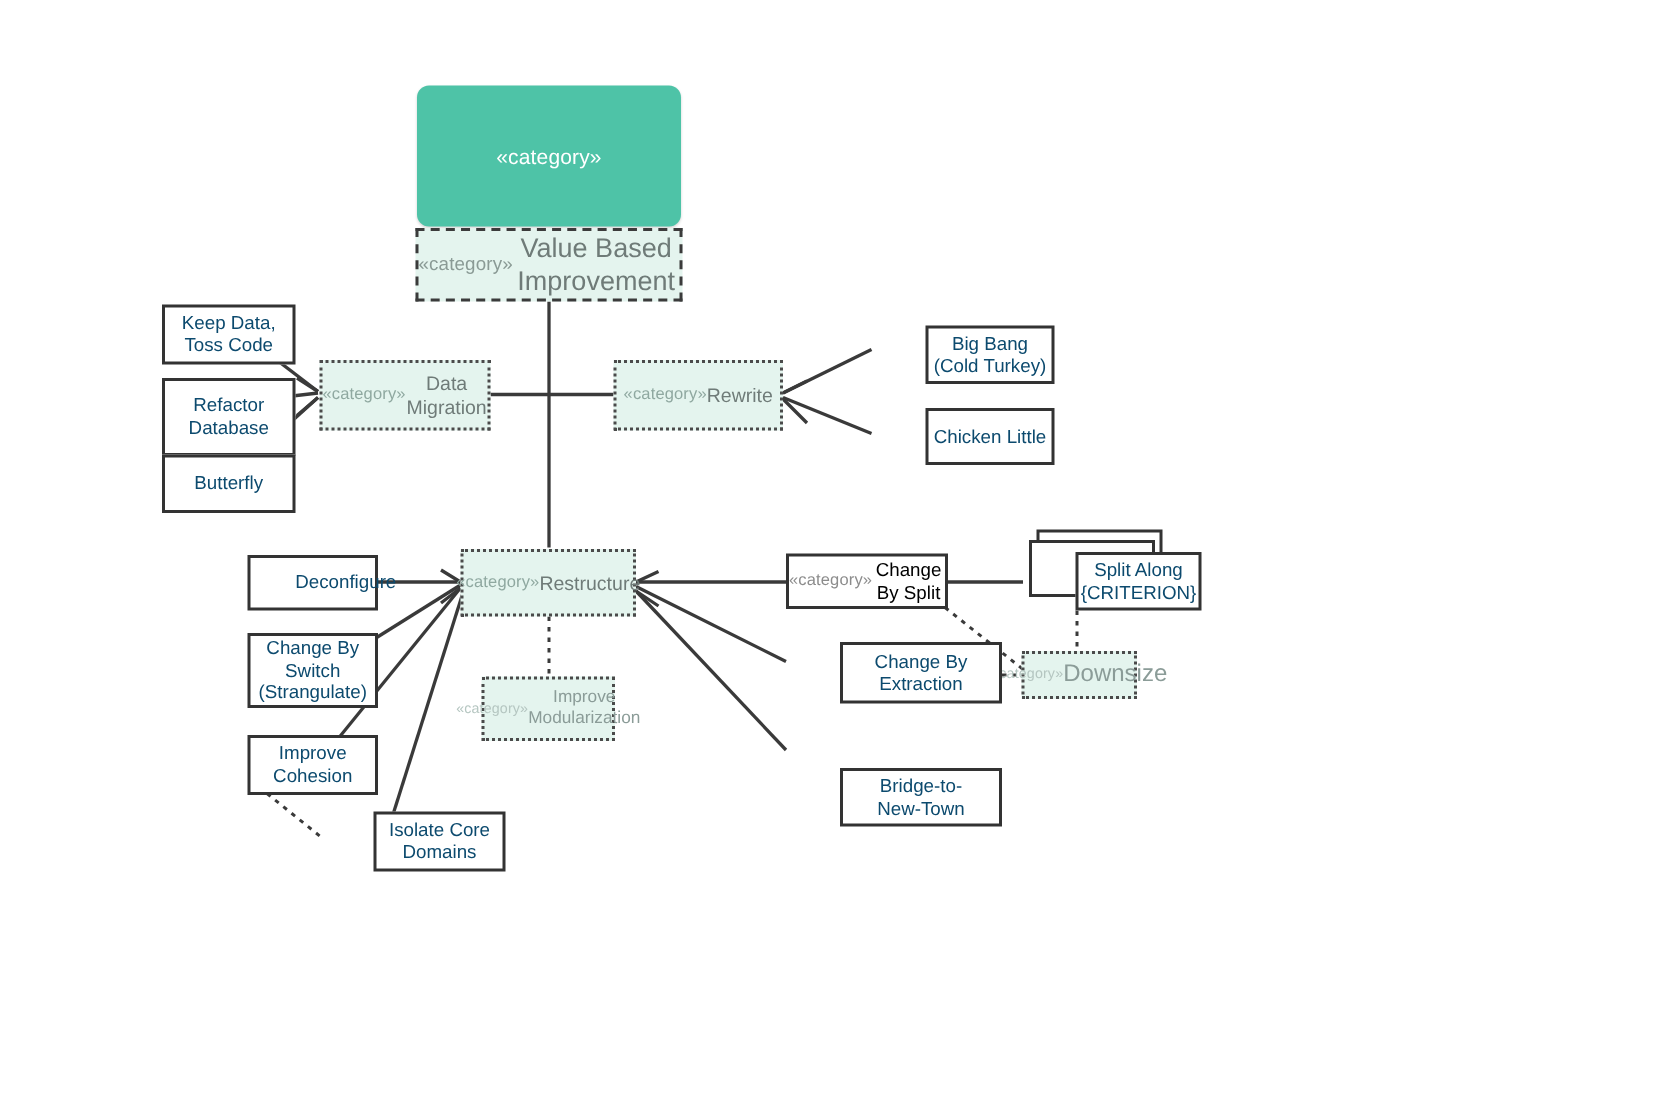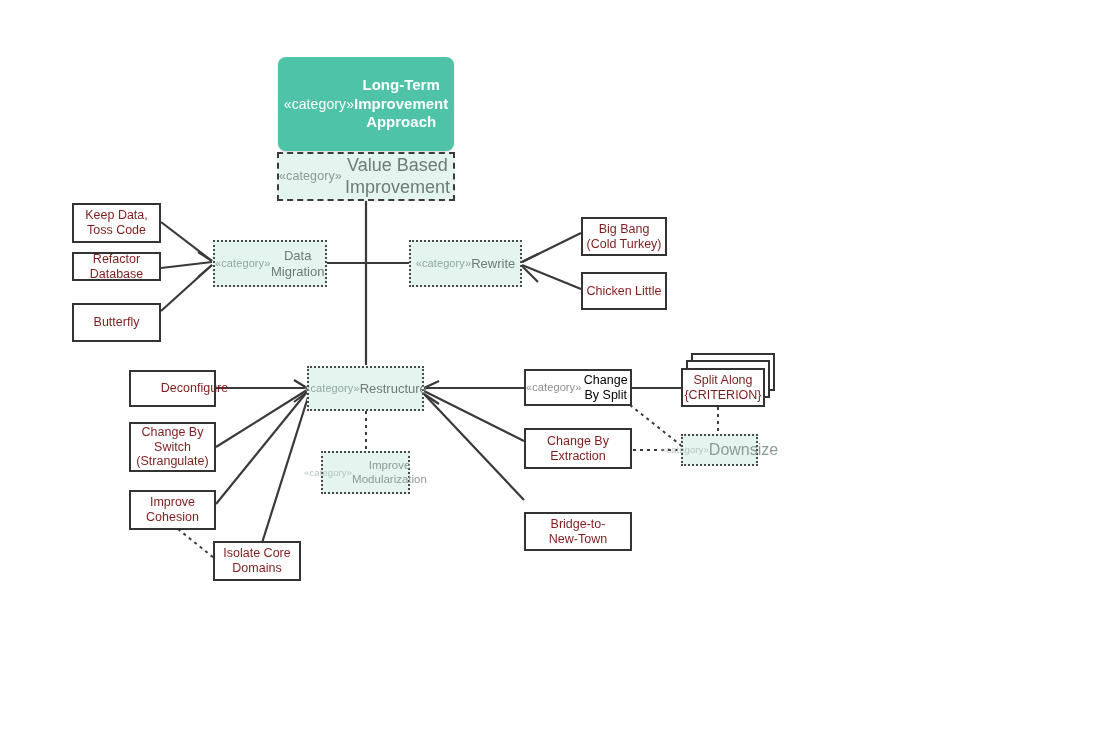--- a/index.html
+++ b/index.html
@@ -34,22 +34,23 @@
     flex-direction: row;
     align-items: center;
     justify-content: center;
     text-align: center;
     line-height: 1.18;
   }
   
   .n-plain {
     background: #ffffff;
     border: 2px solid #333333;
-    color: #7f1d1d;
+    color: #0c4a6e;
     font-size: 12.5px;
+    margin-left: 36px;
   }
   
   .n-category {
     background: #e4f4ee;
     border: 2px dotted #4a4a4a;
     color: #7a7a7a;
     font-size: 13px;
   }
   
   .n-plain-stereo {
@@ -166,23 +167,20 @@
 
         <path d="M633,450 L681,450"></path>
 
         <path d="M718,407 L718,436"></path>
       </g>
     </g>
   </svg>
 
   <div class="node n-root" style="left:278px; top:57px; width:176px; height:94px;">
     <div class="stereo">«category»</div>
-    <div class="title">Long-Term
-Improvement
-Approach</div>
   </div>
 
   <div class="node n-category n-subroot" style="left:277px; top:152px; width:178px; height:49px;">
     <div class="stereo">«category»</div>
     <div class="title">Value Based Improvement</div>
   </div>
 
   <div class="node n-category" style="left:213px; top:240px; width:114px; height:47px;">
     <div class="stereo">«category»</div>
     <div class="title">Data Migration</div>
@@ -212,21 +210,21 @@
   <div class="node n-plain-stereo" style="left:524px; top:369px; width:108px; height:37px;">
     <div class="stereo">«category»</div>
     <div class="title">Change By Split</div>
   </div>
 
   <div class="node n-plain" style="left:72px; top:203px; width:89px; height:40px;">
     <div class="title">Keep Data,
 Toss Code</div>
   </div>
 
-  <div class="node n-plain" style="left:72px; top:252px; width:89px; height:29px;">
+  <div class="node n-plain" style="left:72px; top:252px; width:89px; height:52px;">
     <div class="title">Refactor
 Database</div>
   </div>
 
   <div class="node n-plain" style="left:581px; top:217px; width:86px; height:39px;">
     <div class="title">Big Bang
 (Cold Turkey)</div>
   </div>
 
   <div class="node n-plain" style="left:72px; top:303px; width:89px; height:39px;">

